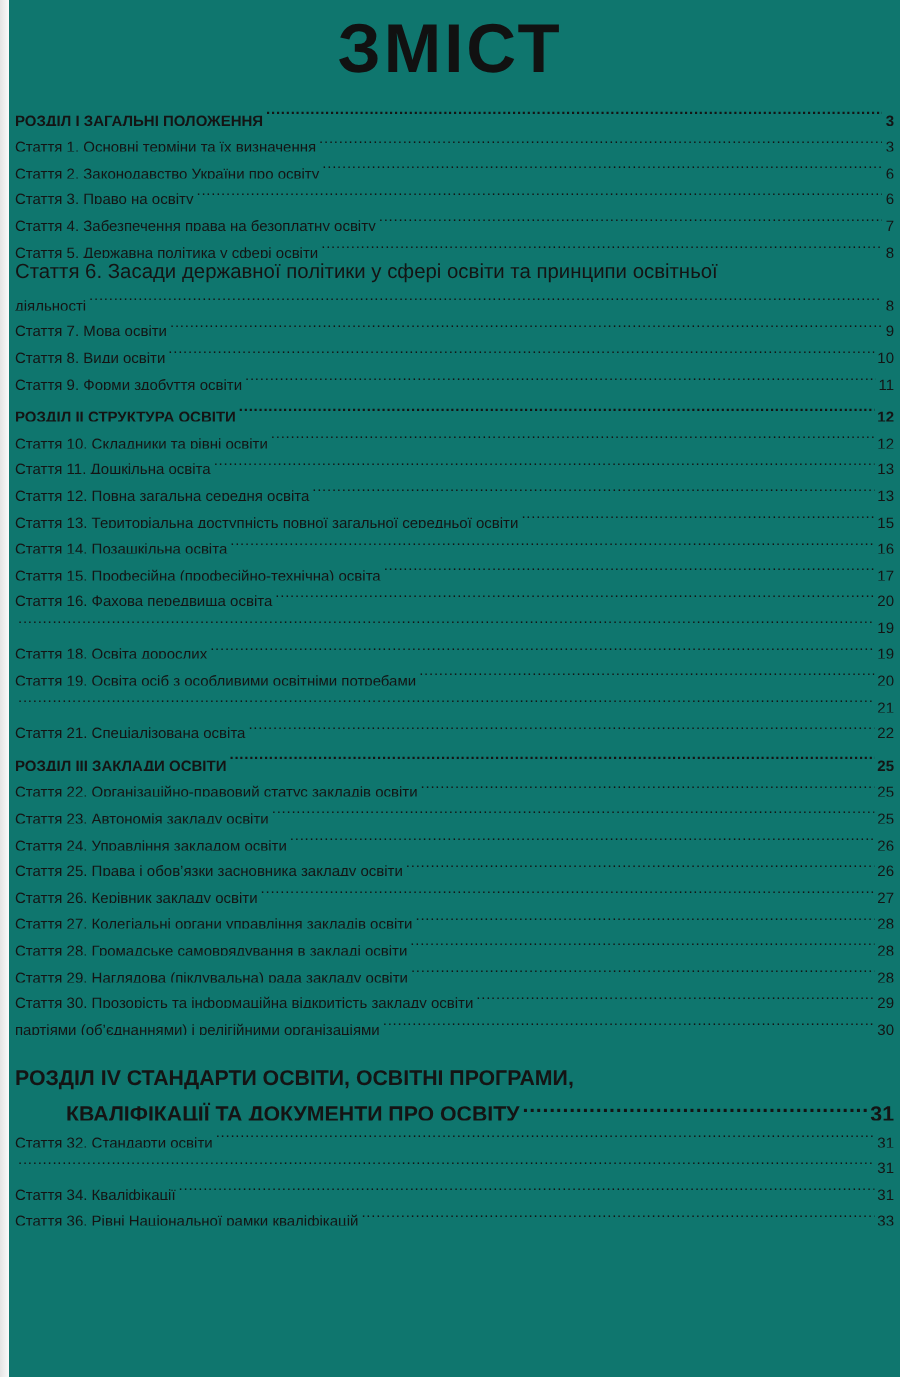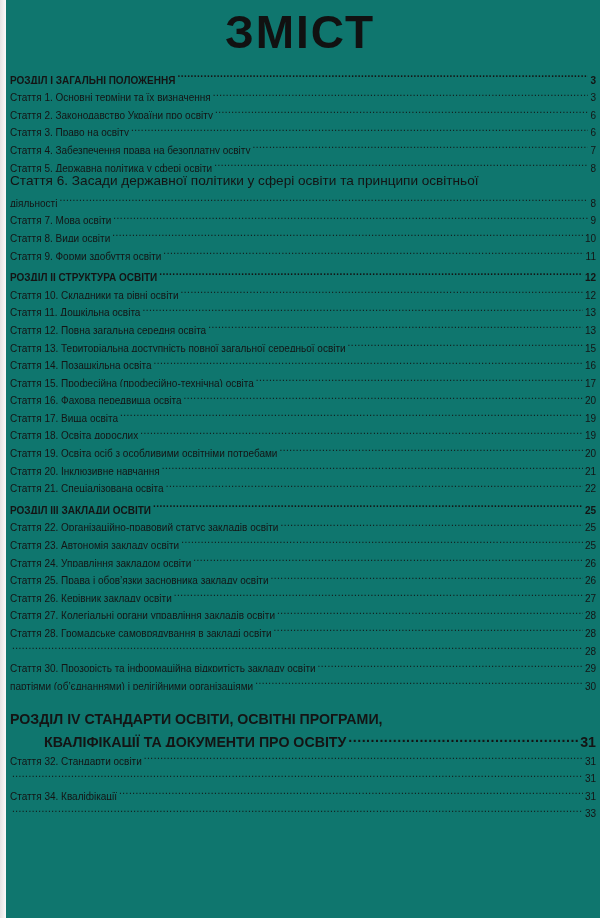--- a/index.html
+++ b/index.html
@@ -206,36 +206,34 @@
       <span class="label">Стаття 15. Професійна (професійно-технічна) освіта</span>
       <span class="dots"></span>
       <span class="page-num">17</span>
     </div>
     <div class="row">
       <span class="label">Стаття 16. Фахова передвища освіта</span>
       <span class="dots"></span>
       <span class="page-num">20</span>
     </div>
     <div class="row">
-      <span class="label">Стаття 17. Вища освіта</span>
       <span class="dots"></span>
       <span class="page-num">19</span>
     </div>
     <div class="row">
       <span class="label">Стаття 18. Освіта дорослих</span>
       <span class="dots"></span>
       <span class="page-num">19</span>
     </div>
     <div class="row">
       <span class="label">Стаття 19. Освіта осіб з особливими освітніми потребами</span>
       <span class="dots"></span>
       <span class="page-num">20</span>
     </div>
     <div class="row">
-      <span class="label">Стаття 20. Інклюзивне навчання</span>
       <span class="dots"></span>
       <span class="page-num">21</span>
     </div>
     <div class="row">
       <span class="label">Стаття 21. Спеціалізована освіта</span>
       <span class="dots"></span>
       <span class="page-num">22</span>
     </div>
 
     <div class="row section">
@@ -272,20 +270,21 @@
       <span class="label">Стаття 27. Колегіальні органи управління закладів освіти</span>
       <span class="dots"></span>
       <span class="page-num">28</span>
     </div>
     <div class="row">
       <span class="label">Стаття 28. Громадське самоврядування в закладі освіти</span>
       <span class="dots"></span>
       <span class="page-num">28</span>
     </div>
     <div class="row">
+      <span class="label">Стаття 29. Наглядова (піклувальна) рада закладу освіти</span>
       <span class="dots"></span>
       <span class="page-num">28</span>
     </div>
     <div class="row">
       <span class="label">Стаття 30. Прозорість та інформаційна відкритість закладу освіти</span>
       <span class="dots"></span>
       <span class="page-num">29</span>
     </div>
     <div class="row">
       <span class="label">партіями (об’єднаннями) і релігійними організаціями</span>
@@ -309,18 +308,19 @@
     <div class="row">
       <span class="dots"></span>
       <span class="page-num">31</span>
     </div>
     <div class="row">
       <span class="label">Стаття 34. Кваліфікації</span>
       <span class="dots"></span>
       <span class="page-num">31</span>
     </div>
     <div class="row">
+      <span class="label">Стаття 36. Рівні Національної рамки кваліфікацій</span>
       <span class="dots"></span>
       <span class="page-num">33</span>
     </div>
 
   </div>
 </div>
 
 </body></html>

